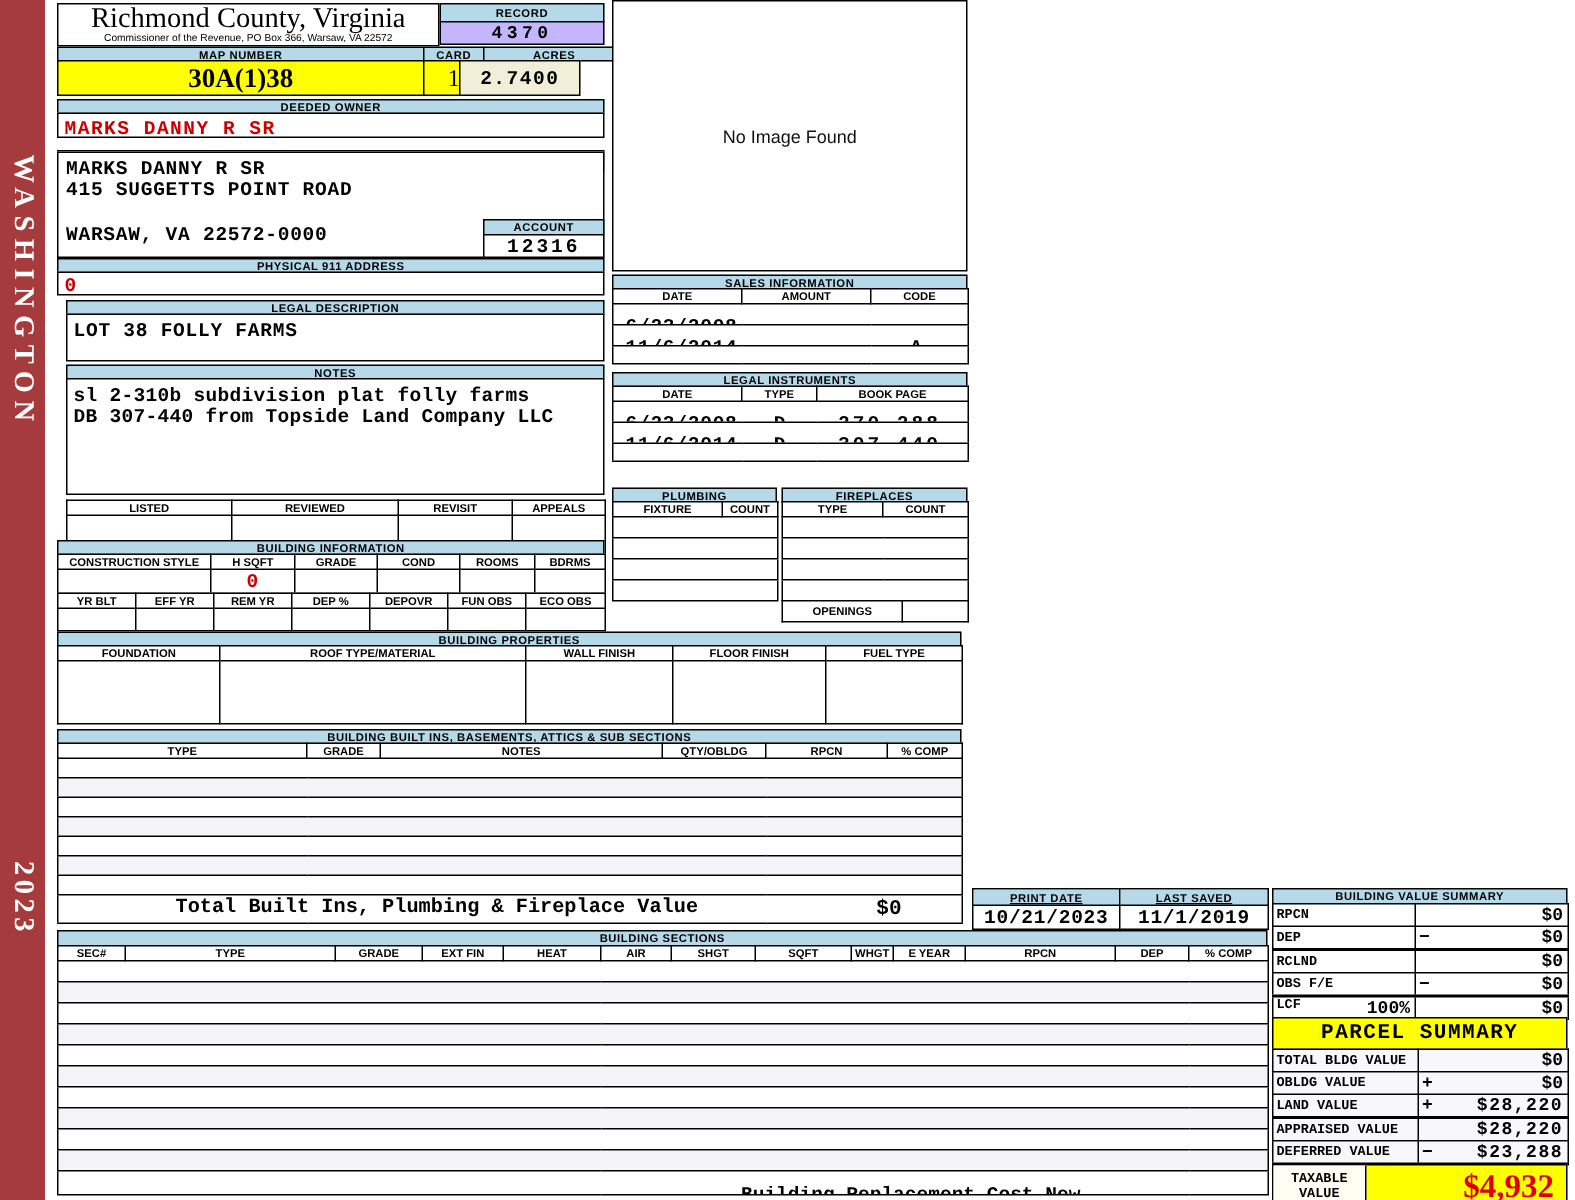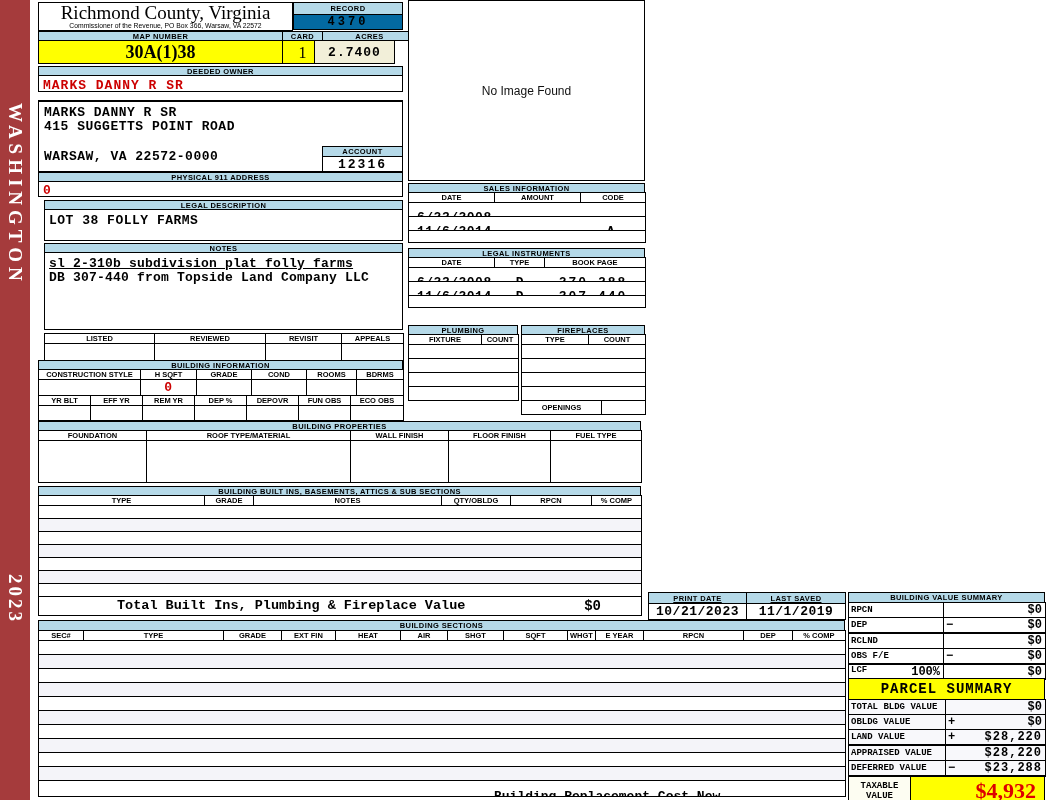--- a/index.html
+++ b/index.html
@@ -31,28 +31,28 @@
     <div class="abs" style="left:4px;top:103px;writing-mode:vertical-rl;font:bold 19px 'Liberation Serif',serif;color:#fff;letter-spacing:5px;">WASHINGTON</div>
     <div class="abs" style="left:4px;top:574px;writing-mode:vertical-rl;font:bold 19px 'Liberation Serif',serif;color:#fff;letter-spacing:3px;">2023</div>
   </div>
 
   <div class="abs box" style="left:38px;top:2px;width:255px;height:29px;text-align:center;">
     <div style="font:19px 'Liberation Serif',serif;line-height:19px;">Richmond County, Virginia</div>
     <div style="font:6.8px 'Liberation Sans',sans-serif;line-height:8px;">Commissioner of the Revenue, PO Box 366, Warsaw, VA 22572</div>
   </div>
 
   <div class="abs band" style="left:293px;top:2px;width:110px;height:13px;">RECORD</div>
-  <div class="abs box" style="left:293px;top:14px;width:110px;height:16px;background:#0369a1;font:bold 12px 'Liberation Mono',monospace;letter-spacing:3px;text-align:center;line-height:15px;">4370</div>
+  <div class="abs box" style="left:293px;top:14px;width:110px;height:16px;background:#c4b5fd;font:bold 12px 'Liberation Mono',monospace;letter-spacing:3px;text-align:center;line-height:15px;">4370</div>
 
   <div class="abs band" style="left:38px;top:31px;width:245px;height:10px;">MAP NUMBER</div>
   <div class="abs band" style="left:282px;top:31px;width:41px;height:10px;">CARD</div>
   <div class="abs band" style="left:322px;top:31px;width:95px;height:10px;">ACRES</div>
   <div class="abs box" style="left:38px;top:40px;width:245px;height:24px;background:#ffff00;font:bold 18px 'Liberation Serif',serif;text-align:center;line-height:23px;">30A(1)38</div>
   <div class="abs box" style="left:282px;top:40px;width:41px;height:24px;background:#ffff00;font:16px 'Liberation Serif',serif;text-align:center;line-height:23px;">1</div>
-  <div class="abs box" style="left:314px;top:40px;width:81px;height:24px;background:#f2efd9;font:bold 13px 'Liberation Mono',monospace;letter-spacing:1px;text-align:center;line-height:23px;">2.7400</div>
+  <div class="abs box" style="left:306px;top:40px;width:81px;height:24px;background:#f2efd9;font:bold 13px 'Liberation Mono',monospace;letter-spacing:1px;text-align:center;line-height:23px;">2.7400</div>
 
   <div class="abs band" style="left:38px;top:66px;width:365px;height:10px;">DEEDED OWNER</div>
   <div class="abs box" style="left:38px;top:75px;width:365px;height:17px;font:bold 13px 'Liberation Mono',monospace;color:#c00;letter-spacing:1px;padding:2px 0 0 4px;">MARKS DANNY R SR</div>
 
   <div class="abs band" style="left:38px;top:100px;width:365px;height:14px;">MAILING ADDRESS</div>
   <div class="abs box" style="left:38px;top:101px;width:365px;height:71px;">
     <div class="abs val" style="left:5px;top:3px;">MARKS DANNY R SR</div>
     <div class="abs val" style="left:5px;top:17px;">415 SUGGETTS POINT ROAD</div>
     <div class="abs val" style="left:5px;top:47px;">WARSAW, VA 22572-0000</div>
   </div>
@@ -60,21 +60,21 @@
   <div class="abs box" style="left:322px;top:156px;width:81px;height:16px;font:bold 13px 'Liberation Mono',monospace;letter-spacing:2px;text-align:center;line-height:15px;">12316</div>
 
   <div class="abs band" style="left:38px;top:172px;width:365px;height:10px;">PHYSICAL 911 ADDRESS</div>
   <div class="abs box" style="left:38px;top:181px;width:365px;height:16px;font:bold 13px 'Liberation Mono',monospace;color:#c00;padding:1px 0 0 4px;">0</div>
 
   <div class="abs band" style="left:44px;top:200px;width:359px;height:10px;">LEGAL DESCRIPTION</div>
   <div class="abs box" style="left:44px;top:209px;width:359px;height:32px;font:bold 13px 'Liberation Mono',monospace;letter-spacing:.5px;padding:3px 0 0 4px;">LOT 38 FOLLY FARMS</div>
 
   <div class="abs band" style="left:44px;top:243px;width:359px;height:10px;">NOTES</div>
   <div class="abs box" style="left:44px;top:252px;width:359px;height:78px;">
-    <div class="abs val" style="left:4px;top:3px;letter-spacing:.2px;text-decoration:underline;">sl 2-310b subdivision plat folly farms</div>
+    <div class="abs val" style="left:4px;top:3px;letter-spacing:.2px;">sl 2-310b subdivision plat folly farms</div>
     <div class="abs val" style="left:4px;top:17px;letter-spacing:.2px;">DB 307-440 from Topside Land Company LLC</div>
   </div>
 
   <div class="abs" style="left:44px;top:333px;width:359px;">
     <table>
       <colgroup>
           <col style="width:110px">
           <col style="width:111px">
           <col style="width:76px">
           <col style="width:62px">

